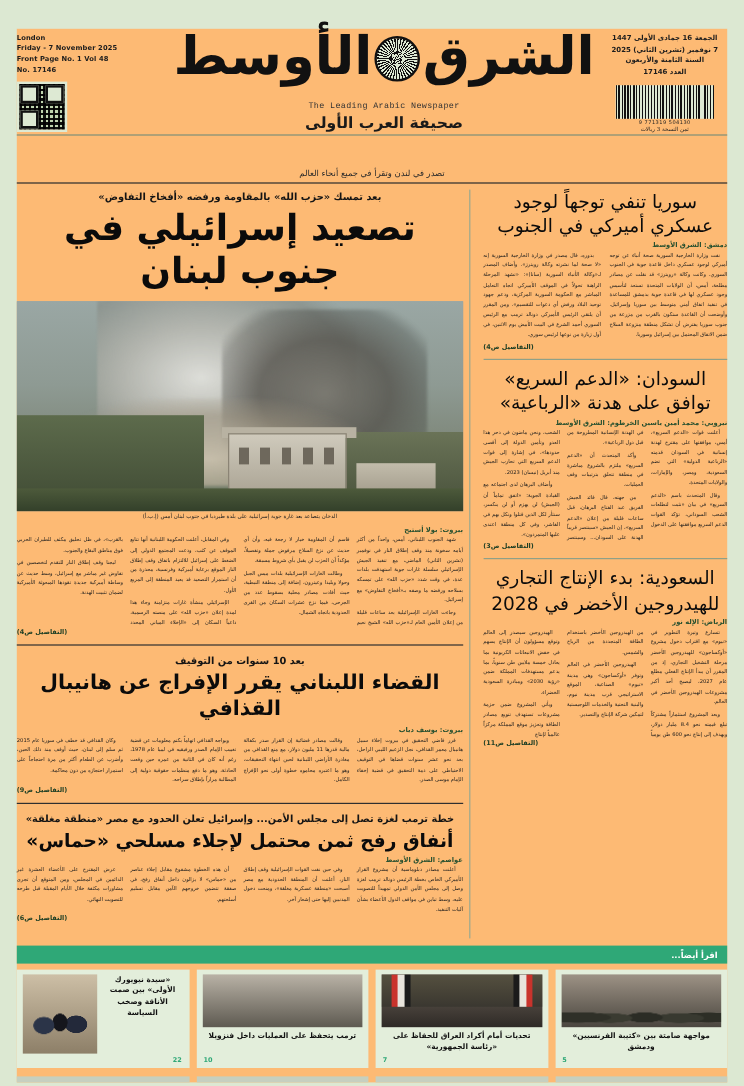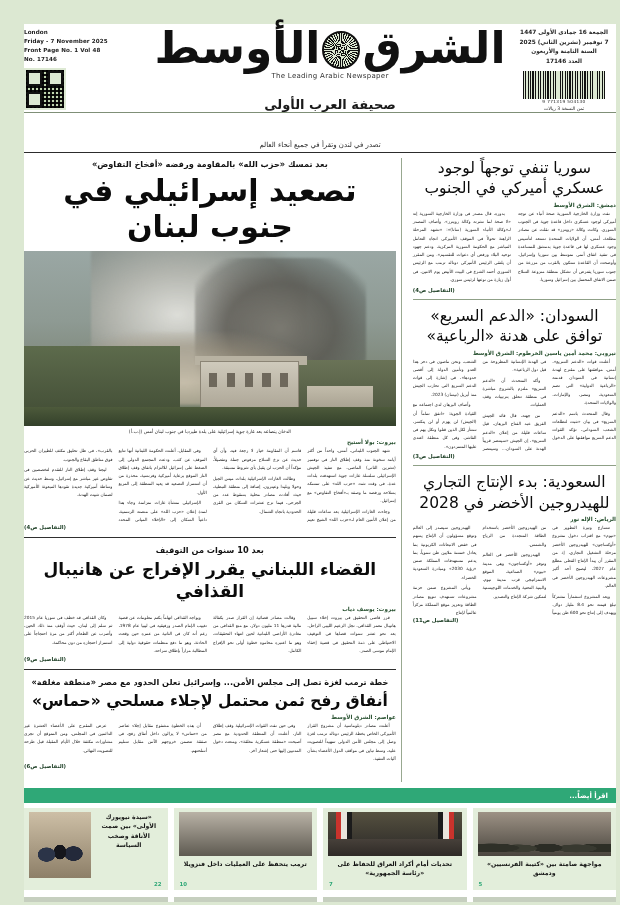--- a/index.html
+++ b/index.html
@@ -11,23 +11,23 @@
     font-family: "DejaVu Sans", "Liberation Sans", sans-serif;
   }
   .page {
     position: relative;
     width: 620px; height: 905px;
     background: #dce8d2;
     box-sizing: border-box;
   }
   .sheet {
     position: absolute;
-    left: 24px; top: 24px;
+    left: 14px; top: 24px;
     width: 592px;
-    background: #ffffff;
+    background: #fdba74;
   }
 
   
   .masthead {
     position: relative;
     height: 86px;
     padding: 0;
   }
   .mh-left {
     position: absolute; left: 0; top: 4px;
@@ -89,28 +89,29 @@
     background:
       repeating-conic-gradient(#111 0 4deg, #dde9d3 4deg 9deg);
     border: 2px solid #111;
     vertical-align: -6px;
     margin: 0 2px;
   }
   .logo-en {
     font-size: 7px;
     color: #333;
     letter-spacing: .3px;
-    margin-top: 0;
+    margin-top: 13px;
     direction: ltr;
+    font-family: Liberation Mono, monospace;
   }
   .logo-sub {
     font-size: 13px;
     font-weight: bold;
     color: #1a1a1a;
-    margin-top: 17px;
+    margin-top: 3px;
     letter-spacing: .5px;
   }
 
   .mh-right {
     position: absolute; right: 0; top: 4px;
     width: 104px; text-align: center;
   }
   .mh-right .line {
     font-size: 5.8px;
     font-weight: bold;

